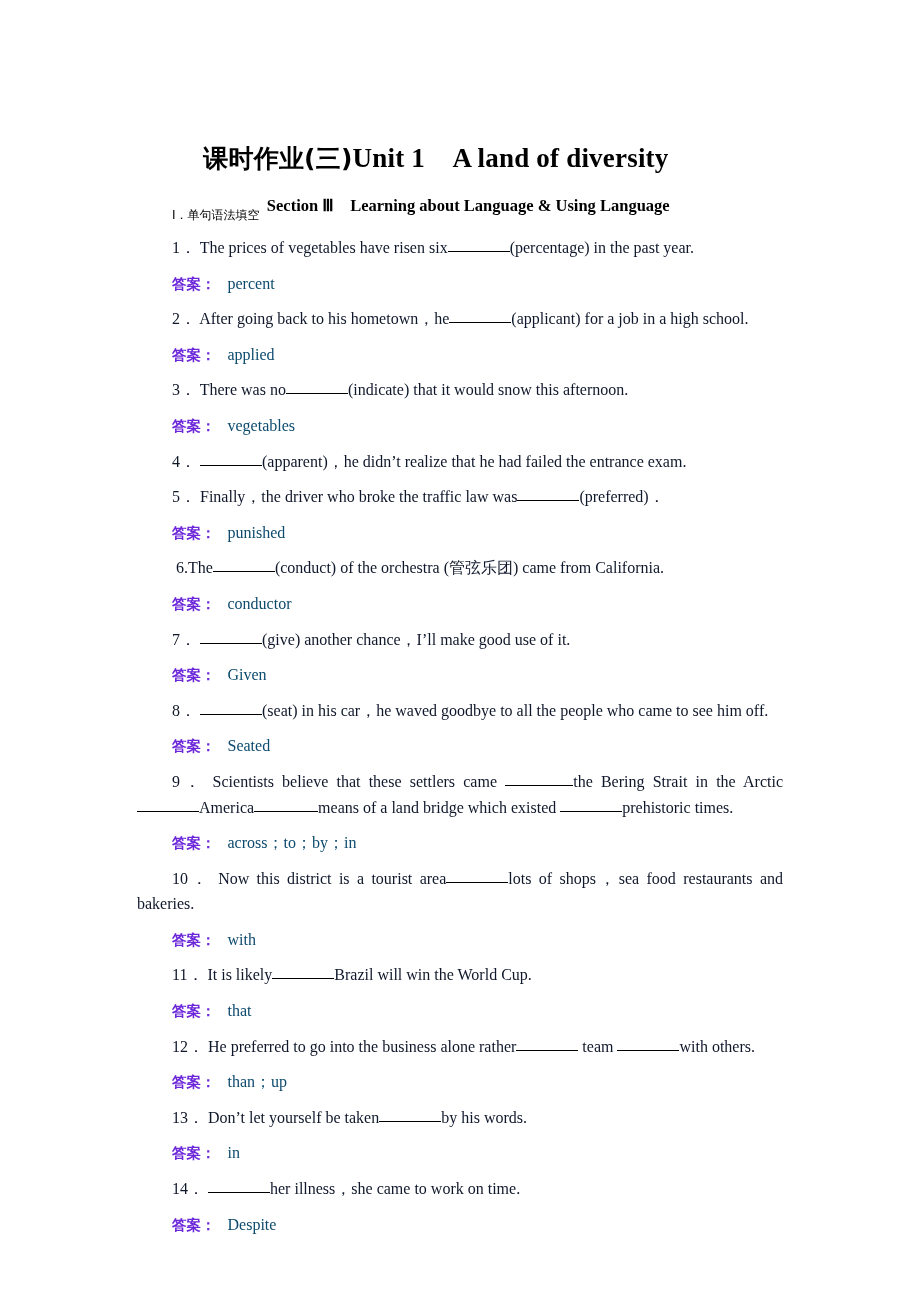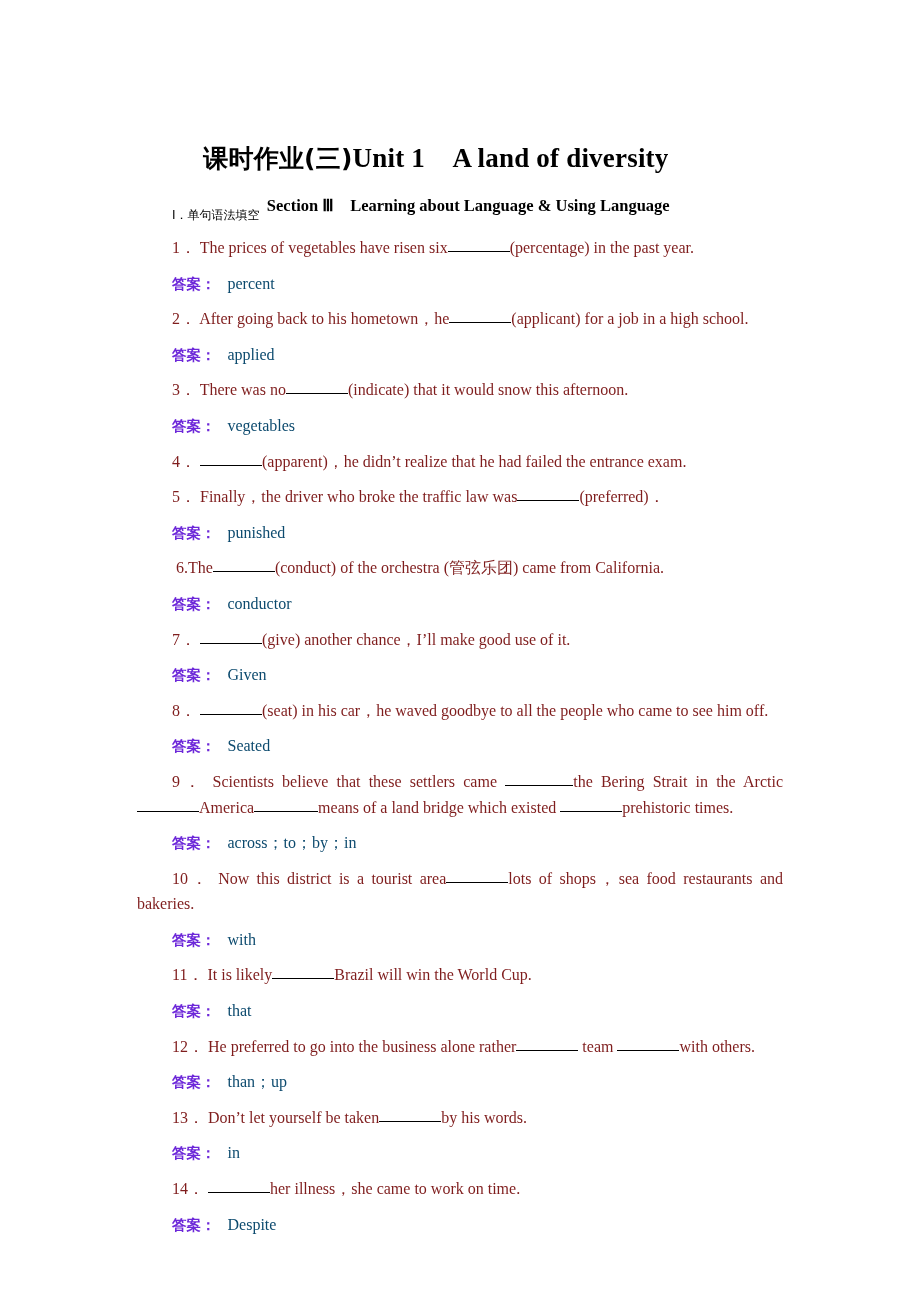--- a/index.html
+++ b/index.html
@@ -74,21 +74,21 @@
     line-height: 1.5;
     white-space: pre;
   }
 
   .q-line {
     font-size: 16px;
     line-height: 1.6;
     margin: 0;
     padding: 5px 0 5px 0;
     text-indent: 0;
-    color: #7f1d1d;
+    color: #0f172a;
   }
   .q-indent {
     padding-left: 35px;
   }
   .q-justify {
     text-align: justify;
     text-align-last: justify;
     padding-left: 0;
   }
   .q-justify .firstline {

